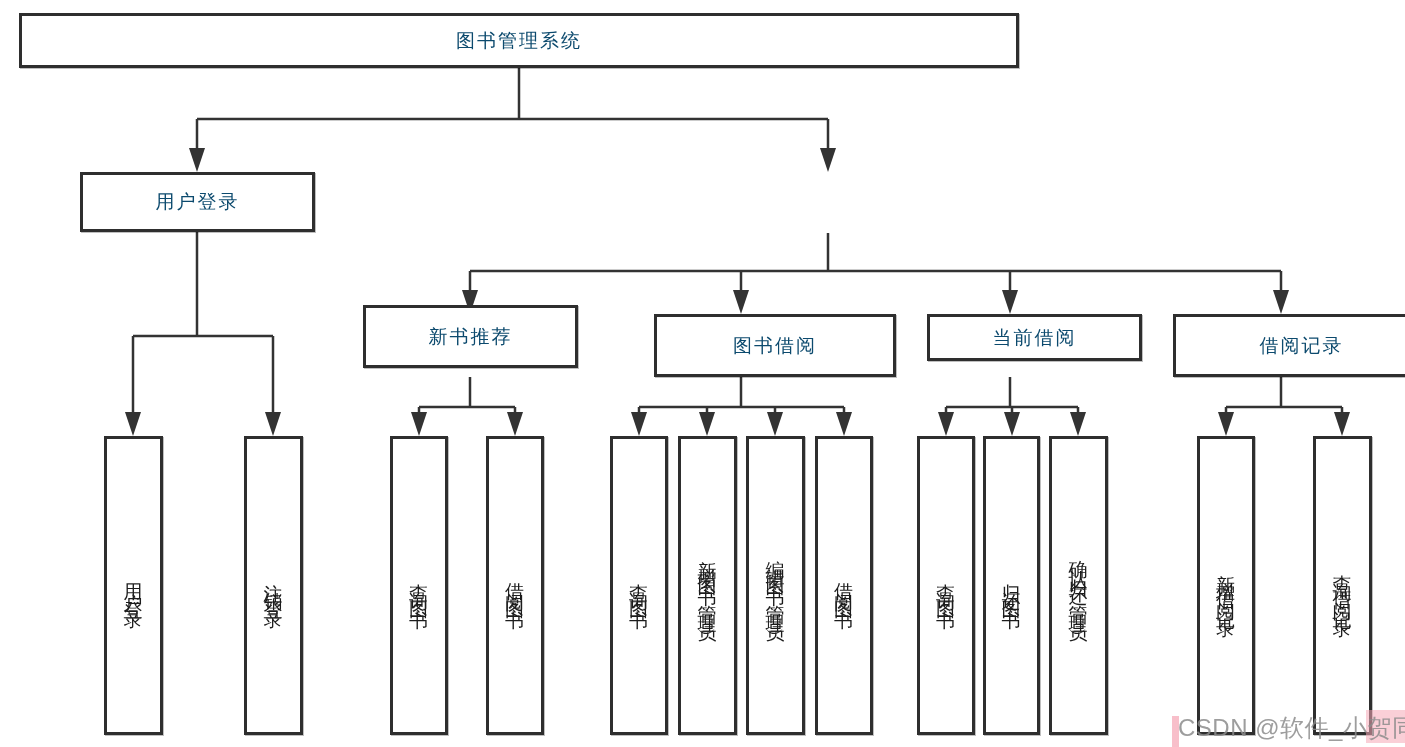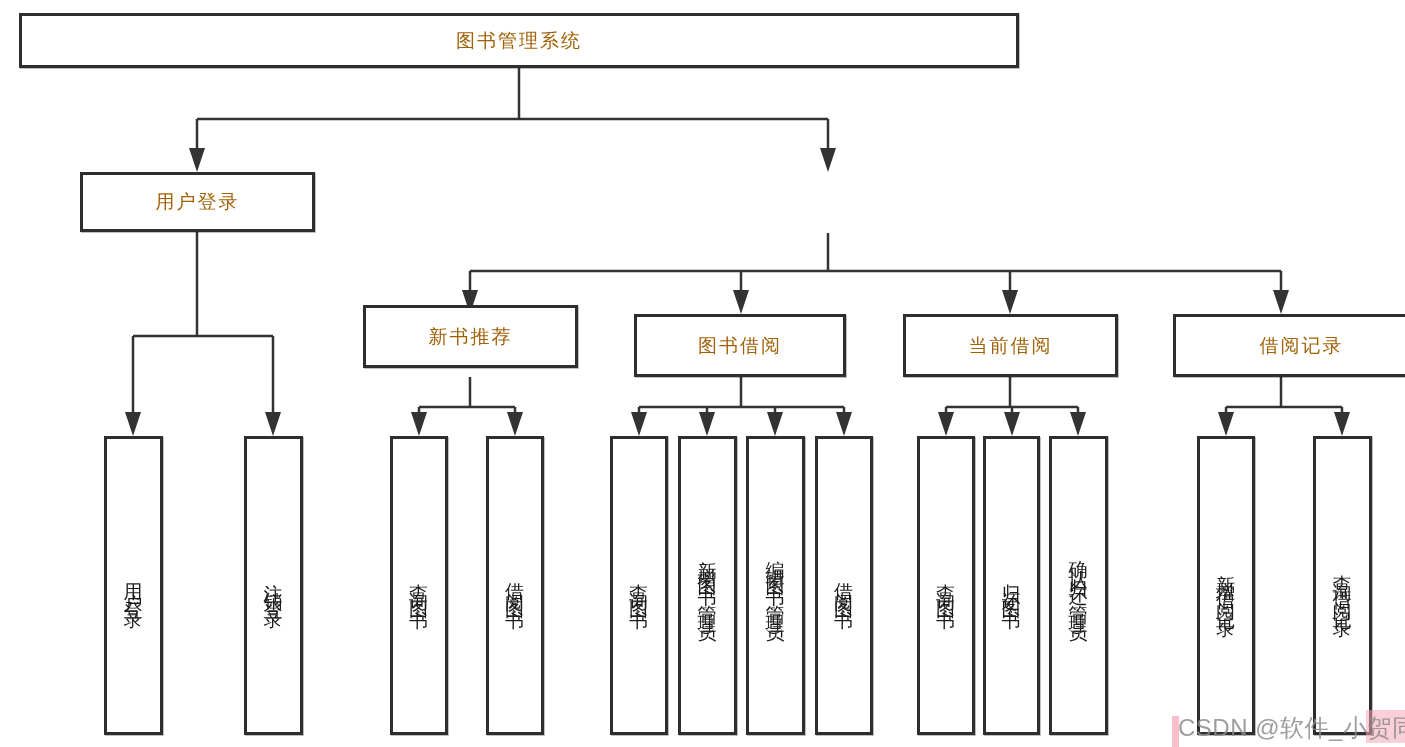--- a/index.html
+++ b/index.html
@@ -24,21 +24,21 @@
     border: 3px solid #2e2e2e;
     display: flex;
     align-items: center;
     justify-content: center;
     box-shadow: 1px 1px 0 rgba(0,0,0,0.25);
   }
   .hlabel {
     font-size: 19px;
     letter-spacing: 2px;
     white-space: nowrap;
-    color: #a16207;
+    color: #0c4a6e;
   }
   .leaf .vlabel {
     writing-mode: vertical-rl;
     text-orientation: mixed;
     font-size: 19px;
     line-height: 1;
     letter-spacing: 9px;
     white-space: nowrap;
     color: #1c1c1c;
   }
@@ -152,24 +152,24 @@
     <span class="hlabel">图书管理系统</span>
   </div>
 
   <div class="box" style="left:80px; top:172px; width:235px; height:60px;">
     <span class="hlabel">用户登录</span>
   </div>
 
   <div class="box" style="left:363px; top:305px; width:215px; height:63px;">
     <span class="hlabel">新书推荐</span>
   </div>
-  <div class="box" style="left:634px; top:314px; width:212px; height:63px;">
+  <div class="box" style="left:654px; top:314px; width:242px; height:63px;">
     <span class="hlabel">图书借阅</span>
   </div>
-  <div class="box" style="left:903px; top:314px; width:215px; height:63px;">
+  <div class="box" style="left:927px; top:314px; width:215px; height:47px;">
     <span class="hlabel">当前借阅</span>
   </div>
   <div class="box" style="left:1173px; top:314px; width:257px; height:63px;">
     <span class="hlabel">借阅记录</span>
   </div>
 
   <div class="box leaf" style="left:104px; top:436px; width:59px; height:299px;">
     <span class="vlabel">用户登录</span>
   </div>
   <div class="box leaf" style="left:244px; top:436px; width:59px; height:299px;">

